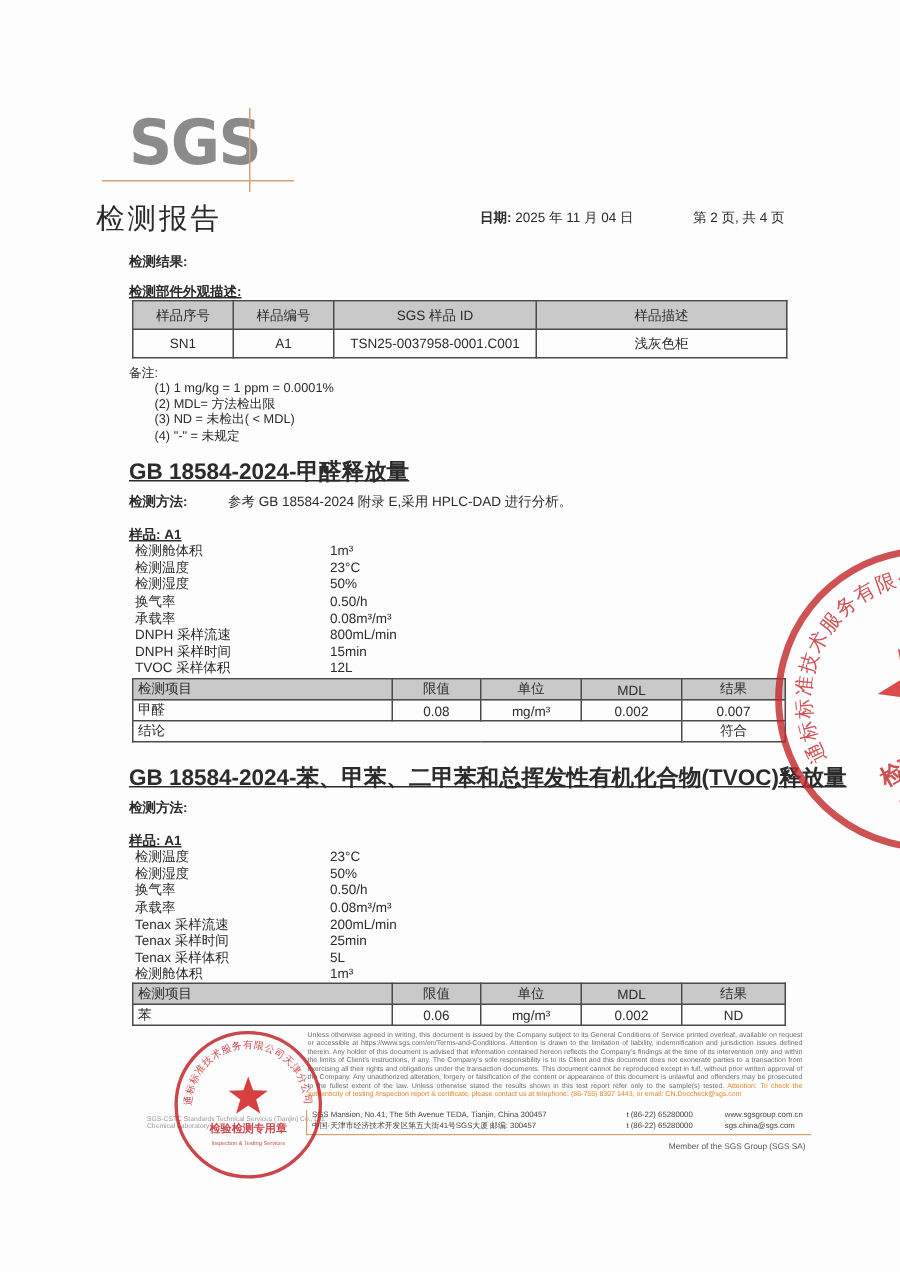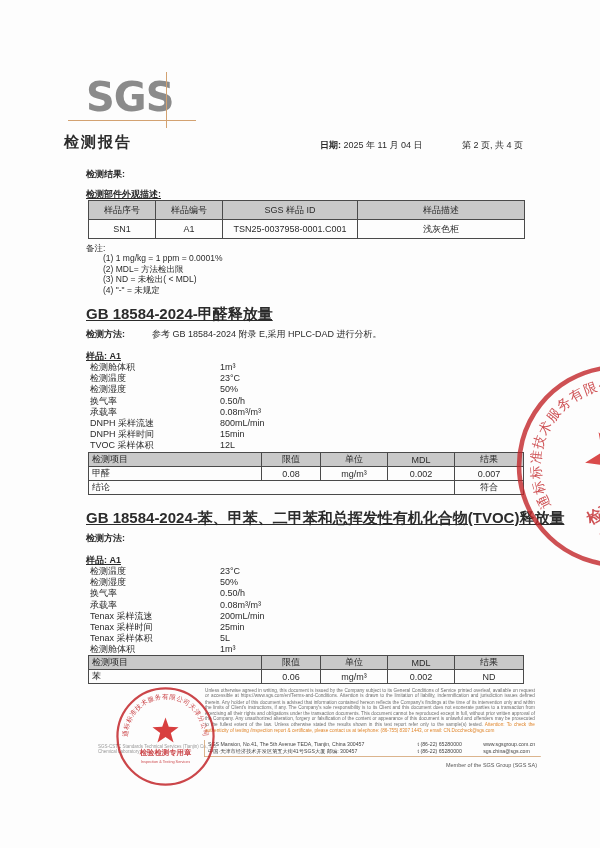--- a/index.html
+++ b/index.html
@@ -6,21 +6,21 @@
   .page{position:relative;width:600px;height:848px;margin:0 auto;background:#fdfdfd;
         overflow:hidden;font-family:"Liberation Sans","DejaVu Sans",sans-serif;color:#2b2b2b;}
   .abs{position:absolute;}
 
   
   .logo-text{font-family:"DejaVu Sans","Liberation Sans",sans-serif;font-weight:900;
              font-size:40px;line-height:40px;color:#8b8b8b;letter-spacing:-1px;
              transform:scaleY(1.04);}
   .logo-hline{position:absolute;left:-18px;top:44px;width:128px;height:1px;background:#d3a271;}
   .logo-vline{position:absolute;left:80px;top:-4px;width:1px;height:56px;background:#d3a271;}
-  .report-title{font-size:15px;font-weight:bold;letter-spacing:2px;}
+  .report-title{font-size:19px;font-weight:normal;letter-spacing:2px;}
   .hdr-meta{font-size:9px;}
   .b{font-weight:bold;}
 
   
   .lbl-bold{font-weight:bold;font-size:9px;}
   .u{text-decoration:underline;}
   .sec-title{font-size:15px;font-weight:bold;text-decoration:underline;}
   .method-row{display:flex;font-size:9px;}
   .method-row .ml{font-weight:bold;width:44px;flex:none;}
   .method-row .mt{margin-left:22px;}

